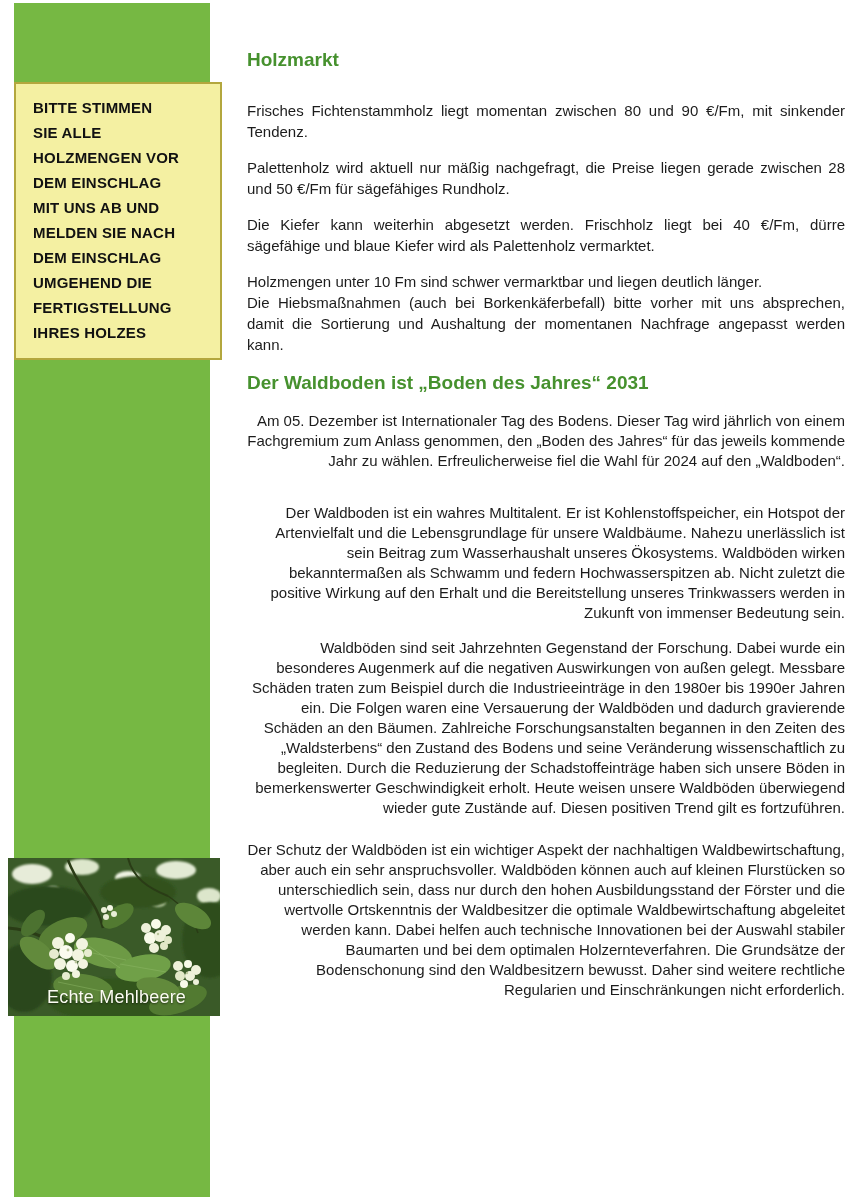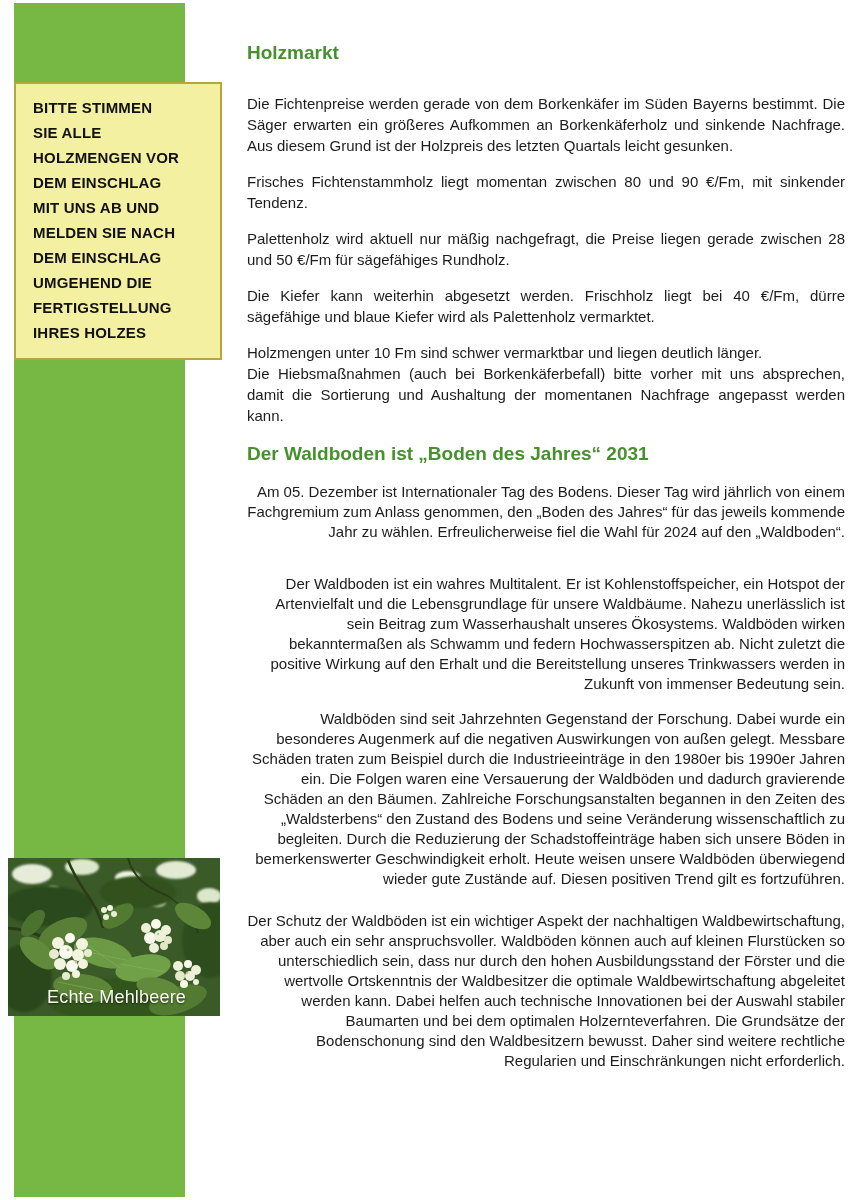--- a/index.html
+++ b/index.html
@@ -2,42 +2,42 @@
 <html lang="de"><head>
 <meta charset="utf-8">
 <style>
   html,body { margin:0; padding:0; background:#ffffff; }
   .page {
     position:relative; width:857px; height:1200px; background:#ffffff;
     font-family:"Liberation Sans","DejaVu Sans",sans-serif; overflow:hidden;
   }
   
   .sidebar {
-    position:absolute; left:14px; top:3px; width:171px; height:1194px;
+    position:absolute; left:14px; top:3px; width:196px; height:1194px;
     background:#76b843;
   }
   
   .notice {
     position:absolute; left:0; top:79px; width:208px; box-sizing:border-box;
     background:#f4f0a2; border:2px solid #b3a73e;
     padding:11px 6px 13px 17px;
   }
   .notice-text {
     font-size:15px; font-weight:bold; line-height:25px; color:#111111;
     white-space:pre-line; letter-spacing:0.2px;
   }
   
   .photo { position:absolute; left:-6px; top:855px; width:212px; height:158px; margin:0; }
   .photo svg { display:block; }
   .photo-caption {
     position:absolute; left:39px; bottom:8px; font-size:18px; color:#fbfcf2;
     text-shadow:0 1px 2px rgba(0,0,0,0.55); letter-spacing:0.2px;
   }
   
-  .content { position:absolute; left:247px; top:9px; width:598px; color:#1c1c1c; }
+  .content { position:absolute; left:247px; top:16px; width:598px; color:#1c1c1c; }
   .sec-heading {
     font-size:19px; font-weight:bold; color:#46912e; line-height:22px;
   }
   h1.sec-heading { margin:33px 0 29px 0; }
   h2.sec-heading { margin:17px 0 17px 0; }
   p.s1 { font-size:15px; line-height:21px; margin:0 0 15px 0; text-align:justify; white-space:pre-line; }
   p.s2 { font-size:15px; line-height:20px; margin:0 0 15px 0; text-align:right; }
   p.gap-lg { margin-top:32px; }
   p.gap-md { margin-top:22px; }
 </style>
@@ -164,21 +164,20 @@
       </svg>
       <figcaption class="photo-caption">Echte Mehlbeere</figcaption>
     </figure>
 
   </aside>
 
   <main class="content">
 
     <h1 class="sec-heading">Holzmarkt</h1>
 
-    <p class="s1">Die Fichtenpreise werden gerade von dem Borkenkäfer im Süden Bayerns bestimmt. Die Säger erwarten ein größeres Aufkommen an Borkenkäferholz und sinkende Nachfrage. Aus diesem Grund ist der Holzpreis des letzten Quartals leicht gesunken.</p>
     <p class="s1">Frisches Fichtenstammholz liegt momentan zwischen 80 und 90 €/Fm, mit sinkender Tendenz.</p>
     <p class="s1">Palettenholz wird aktuell nur mäßig nachgefragt, die Preise liegen gerade zwischen 28 und 50 €/Fm für sägefähiges Rundholz.</p>
     <p class="s1">Die Kiefer kann weiterhin abgesetzt werden. Frischholz liegt bei 40 €/Fm, dürre sägefähige und blaue Kiefer wird als Palettenholz vermarktet.</p>
     <p class="s1">Holzmengen unter 10 Fm sind schwer vermarktbar und liegen deutlich länger.
 Die Hiebsmaßnahmen (auch bei Borkenkäferbefall) bitte vorher mit uns absprechen, damit die Sortierung und Aushaltung der momentanen Nachfrage angepasst werden kann.</p>
 
     <h2 class="sec-heading">Der Waldboden ist „Boden des Jahres“ 2031</h2>
 
     <p class="s2">Am 05. Dezember ist Internationaler Tag des Bodens. Dieser Tag wird jährlich von einem Fachgremium zum Anlass genommen, den „Boden des Jahres“ für das jeweils kommende Jahr zu wählen. Erfreulicherweise fiel die Wahl für 2024 auf den „Waldboden“.</p>
     <p class="s2 gap-lg">Der Waldboden ist ein wahres Multitalent. Er ist Kohlenstoffspeicher, ein Hotspot der Artenvielfalt und die Lebensgrundlage für unsere Waldbäume. Nahezu unerlässlich ist sein Beitrag zum Wasserhaushalt unseres Ökosystems. Waldböden wirken bekanntermaßen als Schwamm und federn Hochwasserspitzen ab. Nicht zuletzt die positive Wirkung auf den Erhalt und die Bereitstellung unseres Trinkwassers werden in Zukunft von immenser Bedeutung sein.</p>

